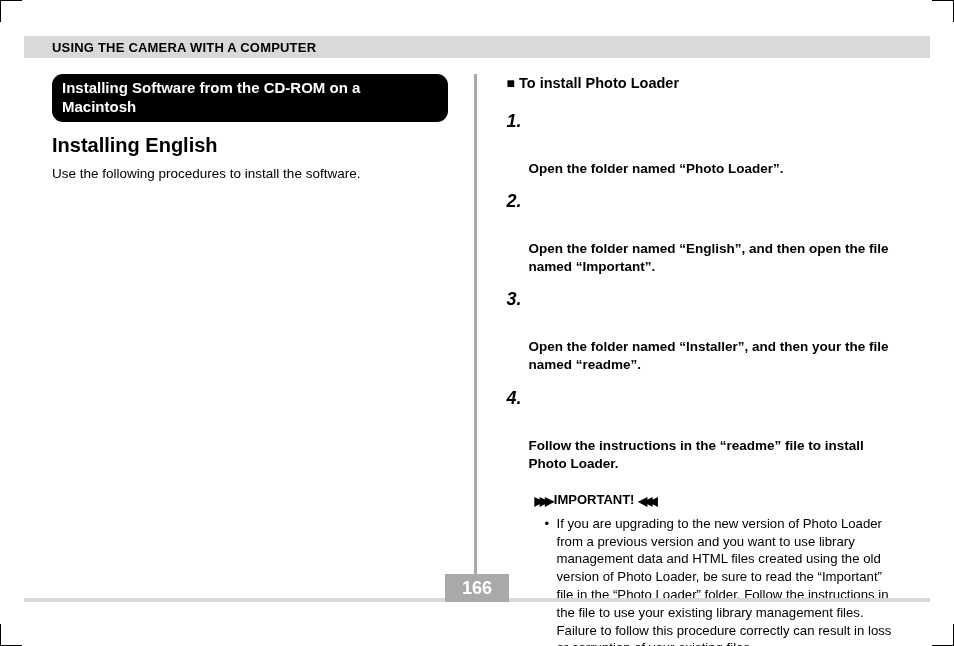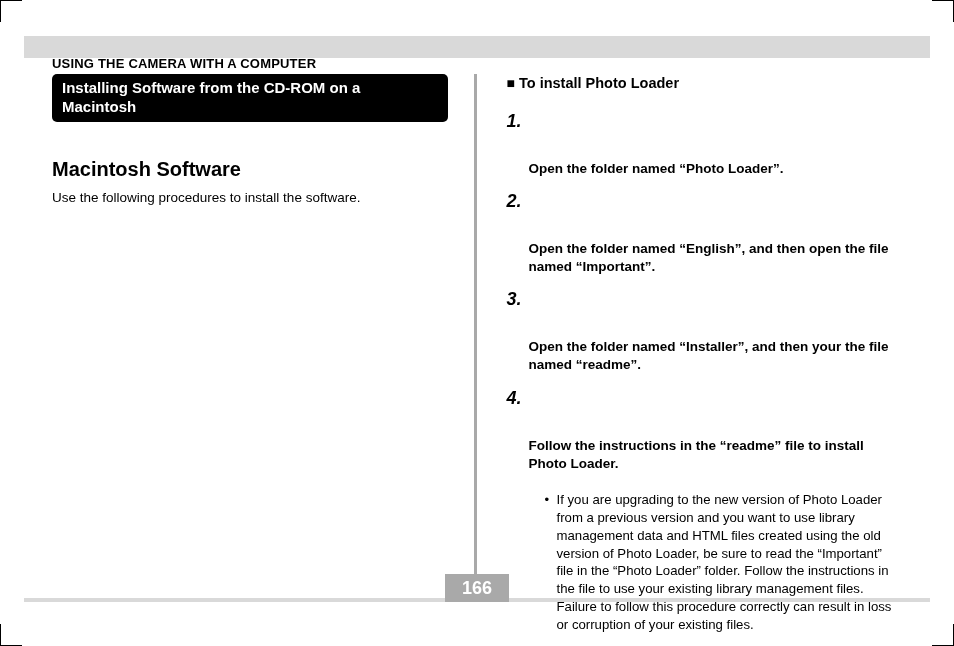--- a/index.html
+++ b/index.html
@@ -20,21 +20,21 @@
     position: absolute;
     left: 24px;
     right: 24px;
     top: 36px;
     height: 22px;
     background: #d9d9d9;
   }
   .header-title {
     position: absolute;
     left: 52px;
-    top: 56px;
+    top: 40px;
     font-size: 13px;
     font-weight: bold;
     letter-spacing: 0.2px;
   }
   .content {
     position: absolute;
     left: 52px;
     right: 52px;
     top: 74px;
     bottom: 56px;
@@ -52,23 +52,23 @@
     background: #a9a9a9;
     flex: 0 0 3px;
   }
   .boxed-heading {
     display: inline-block;
     background: #000;
     color: #fff;
     font-size: 15px;
     font-weight: bold;
     padding: 5px 10px 5px 10px;
-    border-radius: 5px;
+    border-radius: 11px;
     line-height: 1.25;
-    margin-bottom: 24px;
+    margin-bottom: 0;
   }
   .para {
     font-size: 13.5px;
     margin: 2px 0 18px 0;
   }
   .h2 {
     font-size: 20px;
     font-weight: bold;
     margin: 10px 0 6px 0;
   }
@@ -176,21 +176,21 @@
   <div class="corner tr"></div>
   <div class="corner bl"></div>
   <div class="corner br"></div>
 
   <div class="header-band"></div>
   <div class="header-title">USING THE CAMERA WITH A COMPUTER</div>
 
   <div class="content">
     <div class="col col-left">
       <div class="boxed-heading">Installing Software from the CD-ROM on a Macintosh</div>
-      <div class="h2">Macintosh Software</div>
+      <div class="h2">Installing English</div>
       <div class="para">Use the following procedures to install the software.</div>
     </div>
 
     <div class="divider"></div>
 
     <div class="col col-right">
       <div class="sq-heading">
         <span class="square">■</span>
         <span>To install Photo Loader</span>
       </div>
@@ -207,20 +207,25 @@
         <li>
           <span class="step-num">3.</span>
           <span class="step-text">Open the folder named “Installer”, and then your the file named “readme”.</span>
         </li>
         <li>
           <span class="step-num">4.</span>
           <span class="step-text">Follow the instructions in the “readme” file to install Photo Loader.</span>
         </li>
       </ol>
 
+      <div class="important-line">
+        <span class="imp-deco left"></span>
+        <span>IMPORTANT!</span>
+        <span class="imp-deco right"></span>
+      </div>
 
       <div class="bullet">
         <span class="dot">•</span>
         <span>If you are upgrading to the new version of Photo Loader from a previous version and you want to use library management data and HTML files created using the old version of Photo Loader, be sure to read the “Important” file in the “Photo Loader” folder. Follow the instructions in the file to use your existing library management files. Failure to follow this procedure correctly can result in loss or corruption of your existing files.</span>
       </div>
     </div>
   </div>
 
   <div class="page-num-band"></div>
   <div class="page-num-box">166</div>

